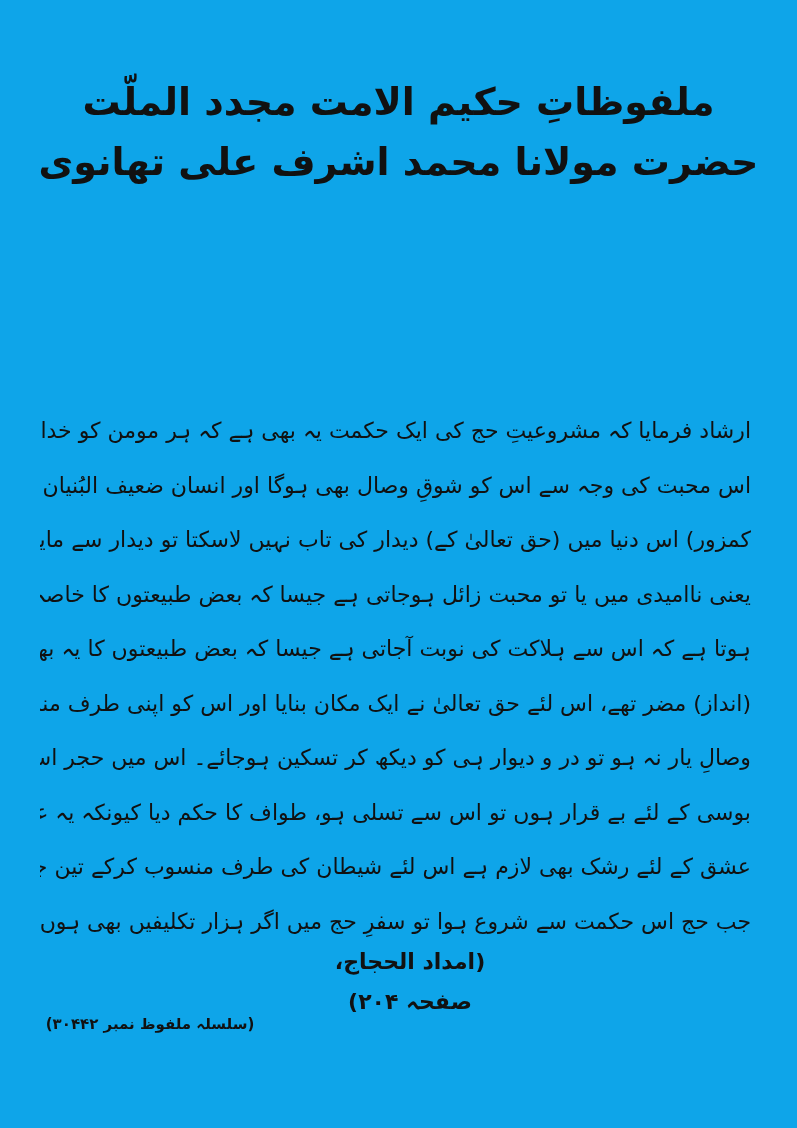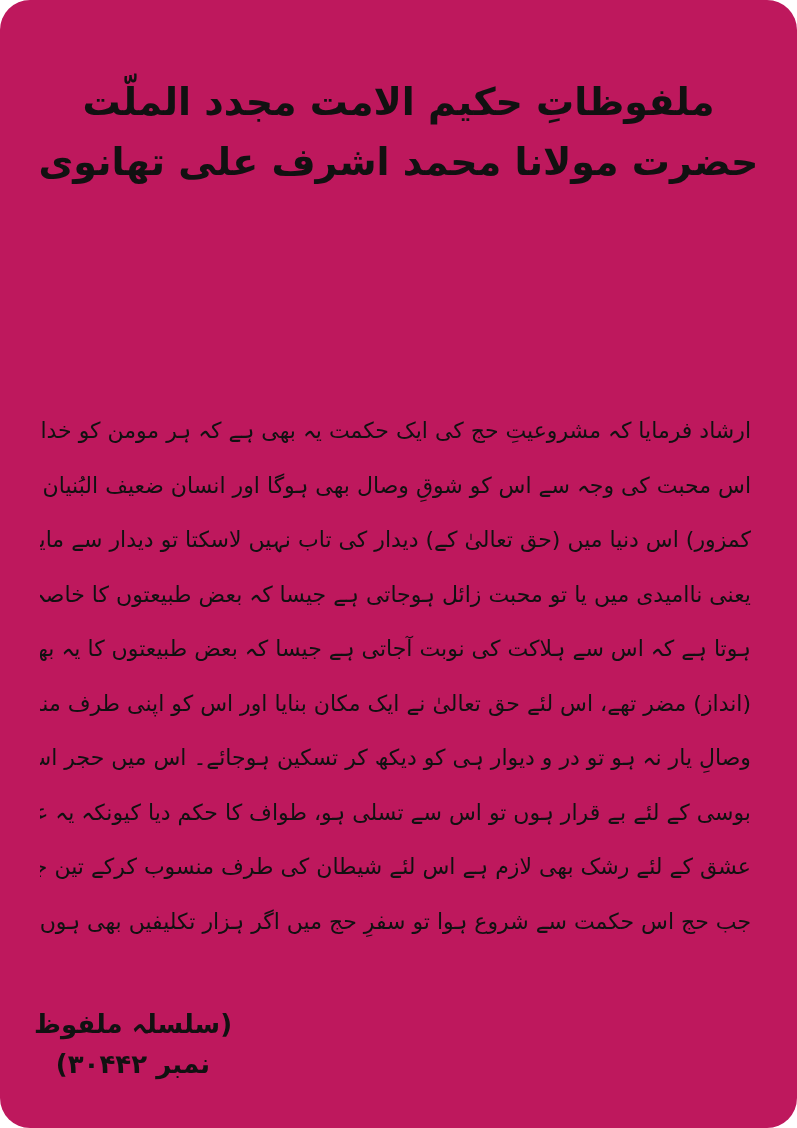--- a/index.html
+++ b/index.html
@@ -1,47 +1,48 @@
 <!DOCTYPE html>
 <html><head>
 <meta charset="utf-8">
 <style>
   html, body { margin: 0; padding: 0; background: #ffffff; }
   body { width: 797px; height: 1128px; position: relative; overflow: hidden;
          font-family: "DejaVu Sans", sans-serif; color: #111111; }
-  .page { position: absolute; inset: 0; background: #be185d; border-radius: 30px; }
+  .page { position: absolute; inset: 0; background: #0ea5e9; }
   .rtl { direction: rtl; unicode-bidi: embed; }
   .title-line1 { position: absolute; left: 30px; right: 30px; top: 72px;
                  text-align: center; font-size: 38px; font-weight: bold; line-height: 60px; }
   .title-line2 { position: absolute; left: 30px; right: 30px; top: 150px;
                  text-align: center; font-size: 36px; font-weight: bold; line-height: 56px; }
   .heading { position: absolute; left: 30px; right: 30px; top: 278px;
              text-align: center; font-size: 40px; font-weight: bold; line-height: 64px; }
   .body { position: absolute; left: 40px; right: 46px; top: 404px; }
   .line { font-size: 22px; line-height: 54.5px; height: 54.5px; white-space: nowrap;
           text-align: justify; text-align-last: justify; overflow: hidden; }
   .line.last { text-align-last: right; }
   .ref { position: absolute; left: 300px; width: 220px; top: 942px;
          text-align: center; font-size: 22px; font-weight: bold; line-height: 40px; }
-  .series { position: absolute; left: 23px; width: 220px; top: 1004px;
-            text-align: center; font-size: 26px; font-weight: bold; line-height: 40px; }
+  .series { position: absolute; left: 40px; width: 220px; top: 1004px;
+            text-align: center; font-size: 15px; font-weight: bold; line-height: 40px; }
 </style>
 </head>
 <body>
 
 <div class="page">
   <div class="title-line1 rtl">ملفوظاتِ حکیم الامت مجدد الملّت حضرت مولانا محمد اشرف علی تھانوی</div>
 
   <div class="body rtl">
     <div class="line">ارشاد فرمایا کہ مشروعیتِ حج کی ایک حکمت یہ بھی ہے کہ ہر مومن کو خدا سے محبت ہے تو لازم ہے کہ</div>
     <div class="line">اس محبت کی وجہ سے اس کو شوقِ وصال بھی ہوگا اور انسان ضعیف البُنیان (اپنی پیدائش کے اعتبار سے</div>
     <div class="line">کمزور) اس دنیا میں (حق تعالیٰ کے) دیدار کی تاب نہیں لاسکتا تو دیدار سے مایوسی ہوتی ہے اور یاس</div>
     <div class="line">یعنی ناامیدی میں یا تو محبت زائل ہوجاتی ہے جیسا کہ بعض طبیعتوں کا خاصہ ہے اور یا اس قدر اضطراب</div>
     <div class="line">ہوتا ہے کہ اس سے ہلاکت کی نوبت آجاتی ہے جیسا کہ بعض طبیعتوں کا یہ بھی انداز ہے، یہ دونوں</div>
     <div class="line">(انداز) مضر تھے، اس لئے حق تعالیٰ نے ایک مکان بنایا اور اس کو اپنی طرف منسوب فرمایا کہ اگر پورا</div>
     <div class="line">وصالِ یار نہ ہو تو در و دیوار ہی کو دیکھ کر تسکین ہوجائے۔ اس میں حجر اسود کو یمین اللہ کا لقب دیا کہ دست</div>
     <div class="line">بوسی کے لئے بے قرار ہوں تو اس سے تسلی ہو، طواف کا حکم دیا کیونکہ یہ عاشق کی طبعی حالت ہے اور چونکہ</div>
     <div class="line">عشق کے لئے رشک بھی لازم ہے اس لئے شیطان کی طرف منسوب کرکے تین جگہ کی رمی کا حکم دیا۔</div>
     <div class="line last">جب حج اس حکمت سے شروع ہوا تو سفرِ حج میں اگر ہزار تکلیفیں بھی ہوں تو پروانہ کرنی چاہئے۔</div>
   </div>
 
+  <div class="ref rtl">(امداد الحجاج، صفحہ ۲۰۴)</div>
   <div class="series rtl">(سلسلہ ملفوظ نمبر ۳۰۴۴۲)</div>
 </div>
 
 </body></html>

